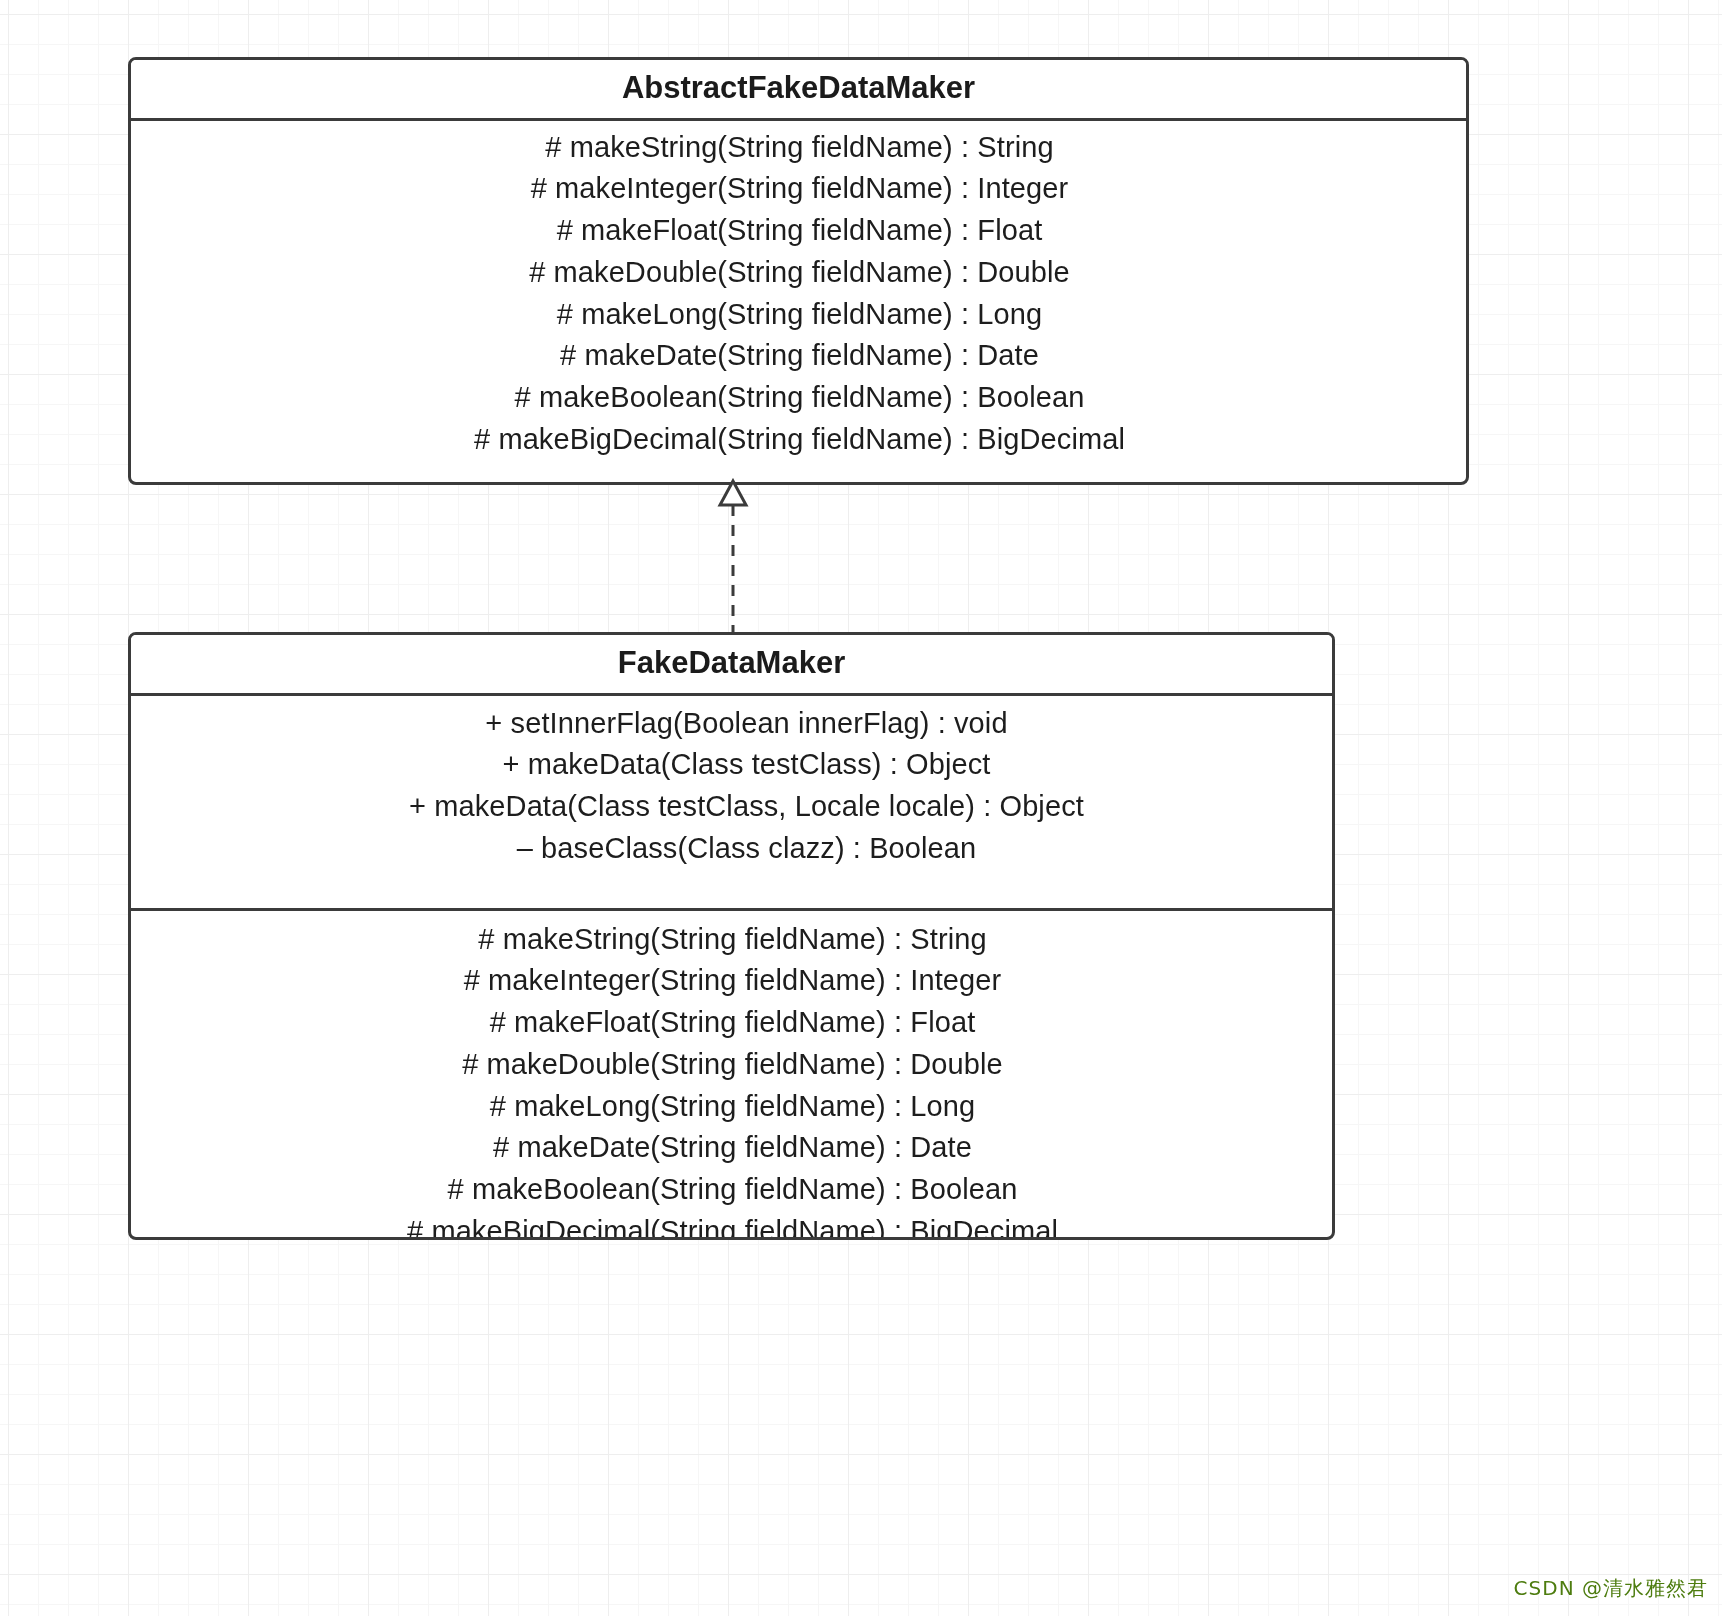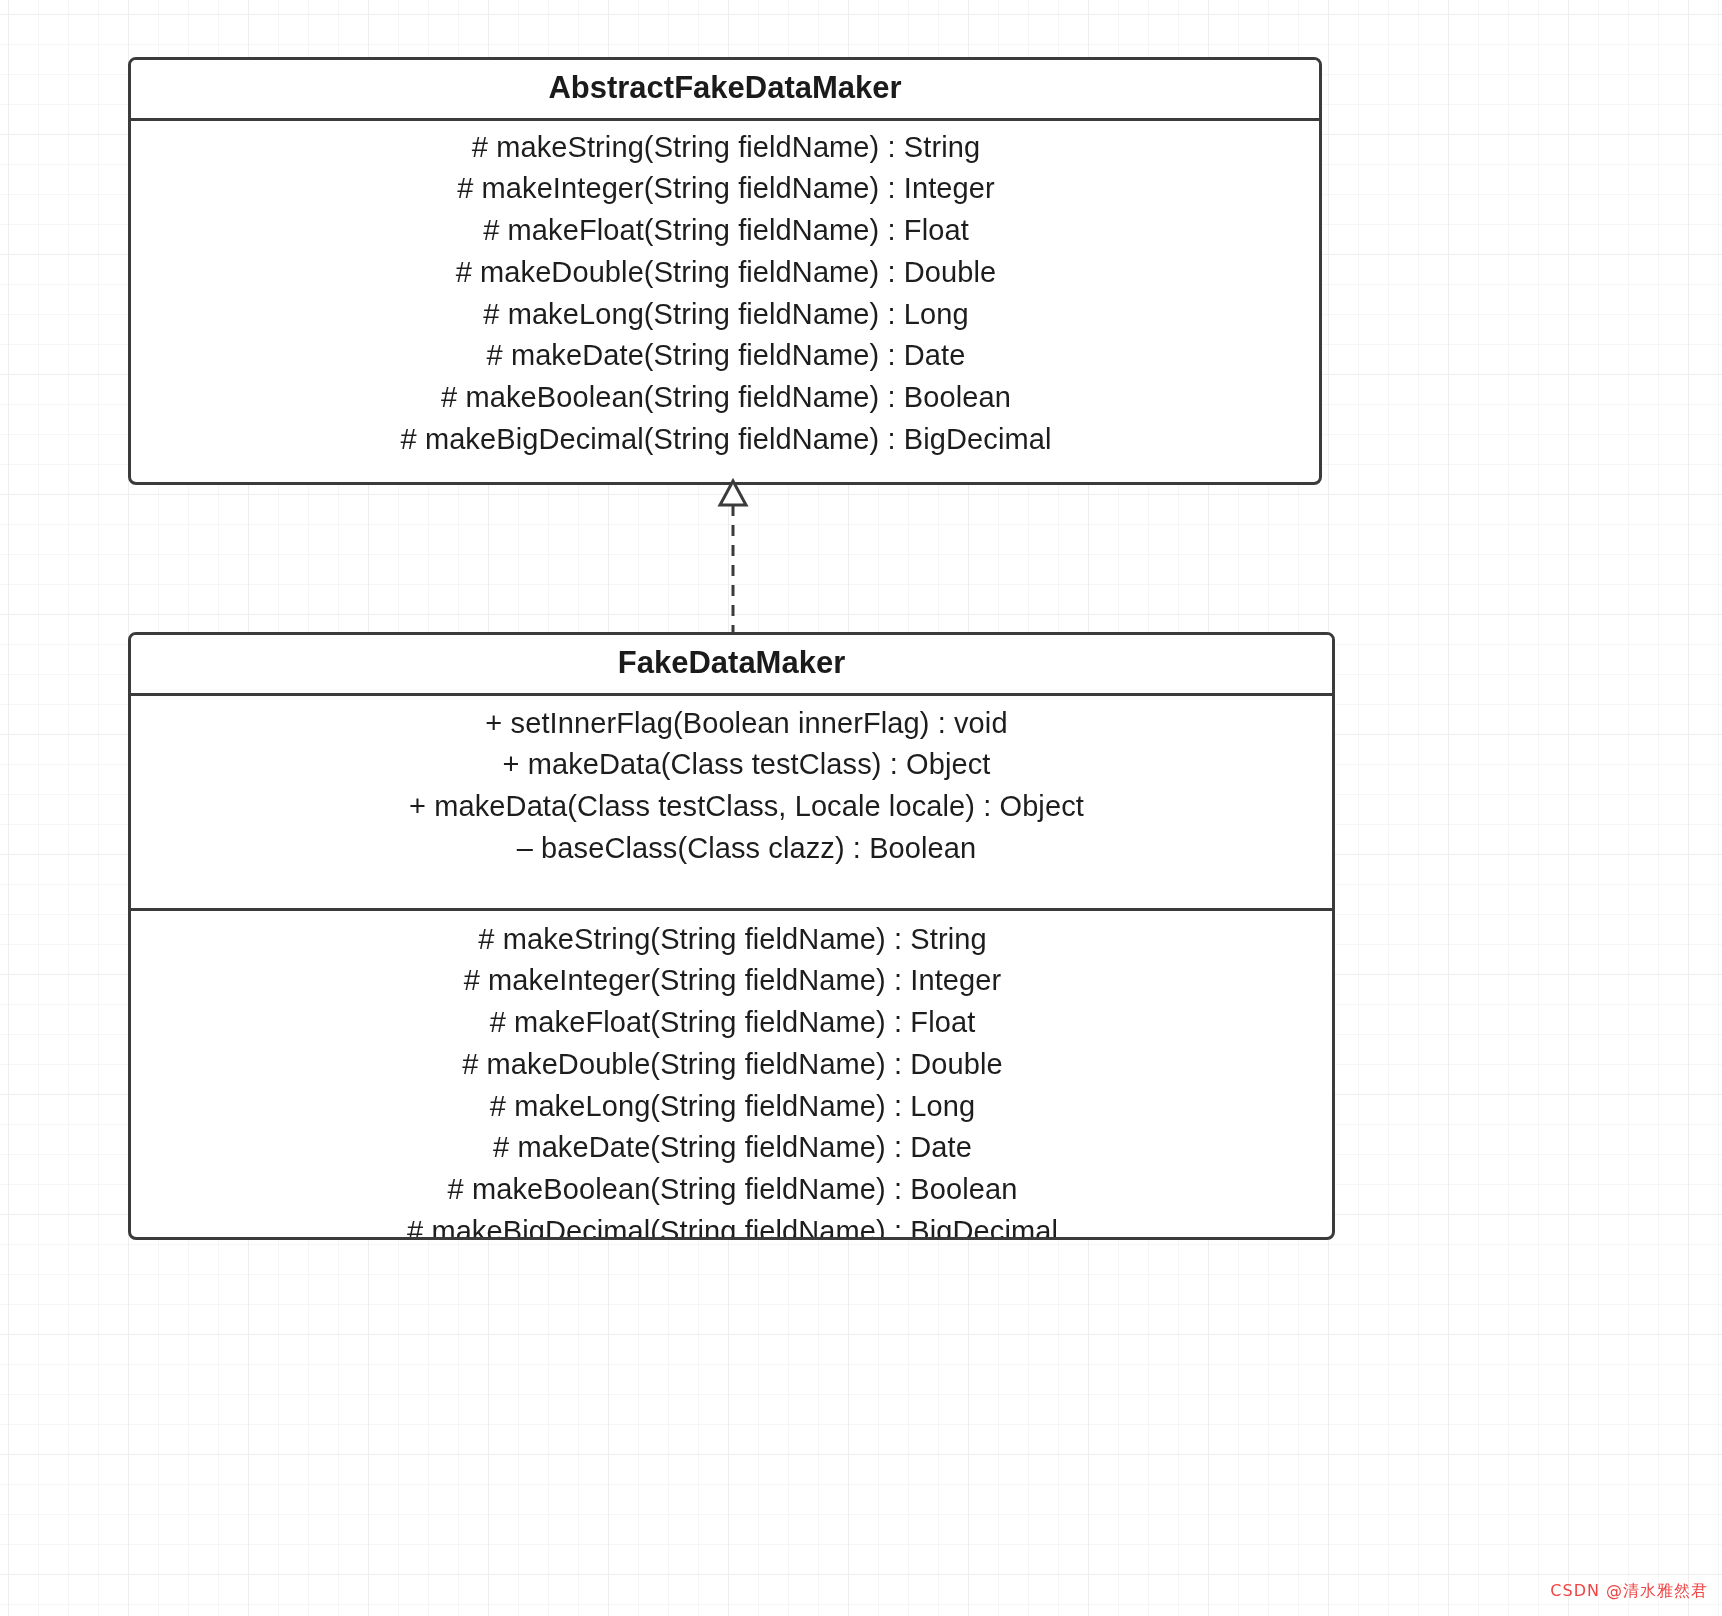--- a/index.html
+++ b/index.html
@@ -76,21 +76,21 @@
     padding: 0 14px 0 16px;
     white-space: pre;
     letter-spacing: 0.1px;
     text-align: center;
   }
 
   
   #class-abstract-fake-data-maker {
     left: 128px;
     top: 57px;
-    width: 1194px;
+    width: 1341px;
     height: 428px;
   }
   #class-abstract-fake-data-maker .compartment {
     padding-bottom: 64px;
   }
 
   
   #class-fake-data-maker {
     left: 128px;
     top: 632px;
@@ -115,22 +115,22 @@
     width: 70px;
     height: 158px;
     pointer-events: none;
   }
 
   
   #watermark {
     position: absolute;
     right: 14px;
     bottom: 14px;
-    font-size: 16px;
-    color: #ef4444;
+    font-size: 20px;
+    color: #4d7c0f;
     letter-spacing: 1px;
     font-family: "DejaVu Sans", "Liberation Sans", sans-serif;
     white-space: nowrap;
   }
 </style>
 </head>
 <body>
 
 <div id="grid-bg"></div>
 

